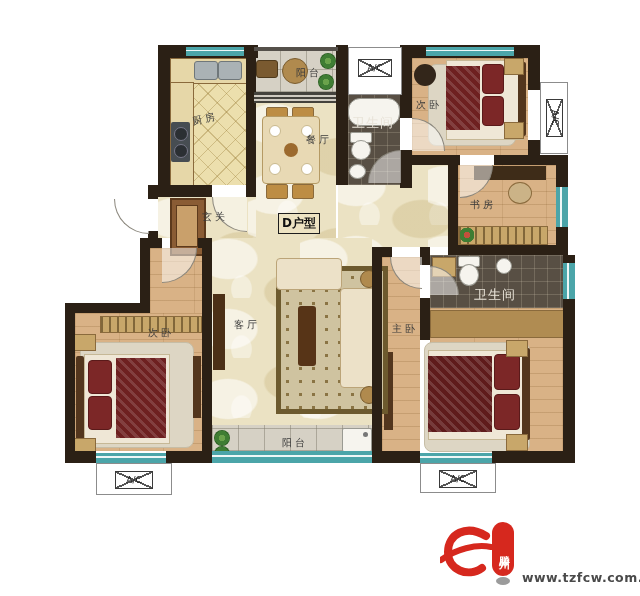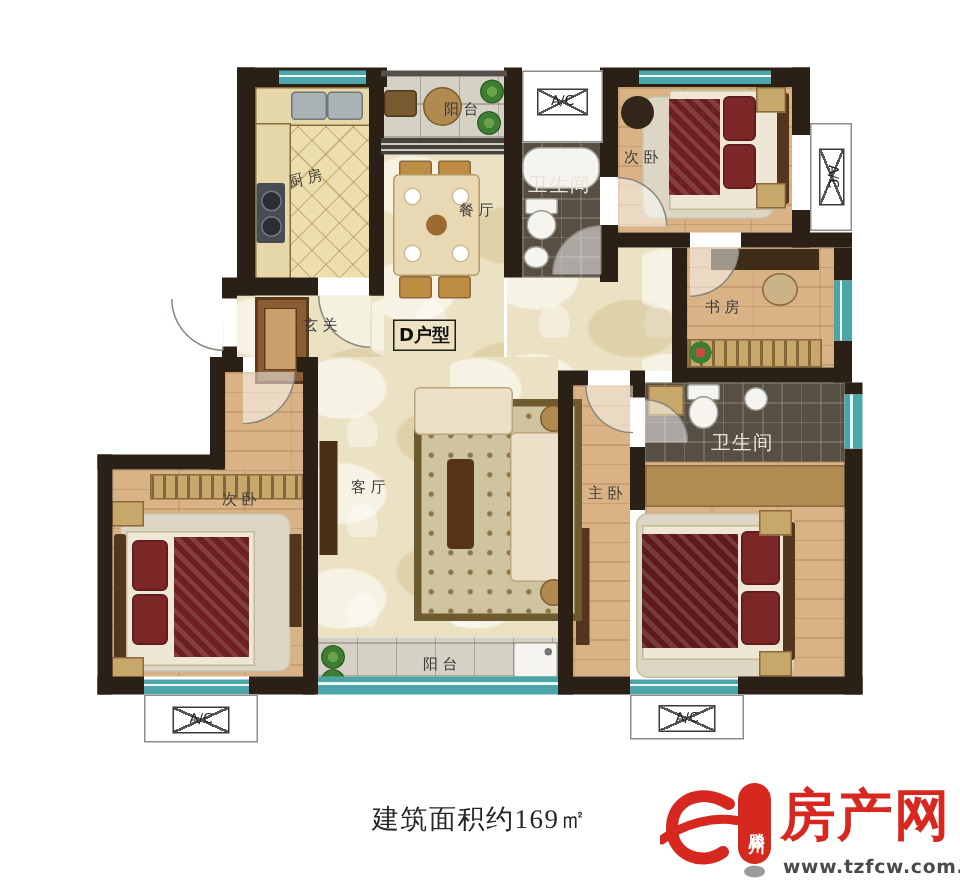--- a/index.html
+++ b/index.html
@@ -48,21 +48,21 @@
   .mattress{background:#efe7d6;border:1px solid #c6b896;}
   .blanket{background-color:#6e2020;background-image:repeating-linear-gradient(45deg, rgba(255,255,255,.14) 0 3px, transparent 3px 7px);}
   .pillow{background:#7c2727;border-radius:4px;border:1px solid #5a1a1a;}
   .rug{background:#ddd6c4;border:1px solid #c6bda6;border-radius:8px;}
   .plant{position:absolute;border-radius:50%;
     background:radial-gradient(circle at 50% 50%, #6aa24b 0 30%, #3f7d33 30% 62%, #2f6326 62% 78%, transparent 80%);}
   .stripes{background-image:repeating-linear-gradient(90deg, rgba(60,40,10,.5) 0 2px, transparent 2px 8px);}
   
   .lbl{position:absolute;font-size:10px;color:#3a3a3a;letter-spacing:3px;white-space:nowrap;}
   .lbl3{font-size:13px;letter-spacing:1px;}
-  .unitbox{position:absolute;left:262px;top:213px;width:40px;height:19px;border:1.5px solid #1d1d1d;
+  .unitbox{position:absolute;left:278px;top:213px;width:40px;height:19px;border:1.5px solid #1d1d1d;
     background:#ede3c2;display:flex;align-items:center;justify-content:center;
     font-size:12px;font-weight:bold;color:#111;}
   .caption{position:absolute;left:0;right:0;top:534px;text-align:center;
     font-family:"Liberation Serif","DejaVu Serif",serif;font-size:18px;color:#262626;letter-spacing:1px;}
   
   .logo{position:absolute;left:440px;top:520px;width:198px;height:72px;}
   .logo-capsule{position:absolute;left:52px;top:2px;width:22px;height:54px;background:#d6281e;border-radius:11px;
     display:flex;align-items:center;justify-content:center;color:#fff;font-weight:bold;font-size:11px;
     writing-mode:vertical-rl;letter-spacing:2px;}
   .logo-dot{position:absolute;left:56px;top:57px;width:14px;height:8px;background:#9b9b9b;border-radius:50%;}
@@ -262,26 +262,24 @@
   <div class="lbl" style="left:148px;top:326px;">次卧</div>
   <div class="lbl" style="left:234px;top:318px;">客厅</div>
   <div class="lbl" style="left:392px;top:322px;">主卧</div>
   <div class="lbl lbl3" style="left:474px;top:286px;color:#e8e3d8;">卫生间</div>
   <div class="lbl" style="left:282px;top:436px;">阳台</div>
 
   <div class="unitbox">
       <span>D户型</span>
     </div>
 
-  <div class="caption">建筑面积约169㎡</div>
 
   <div class="logo">
     <svg width="52" height="62" style="position:absolute;left:0;top:2px;" viewBox="0 0 52 62">
       <path d="M46 14 C26 2 8 12 8 30 C8 48 28 56 42 46" stroke="#d6281e" stroke-width="8" fill="none" stroke-linecap="round"></path>
       <path d="M1 38 C16 27 36 22 51 25" stroke="#d6281e" stroke-width="6" fill="none" stroke-linecap="round"></path>
     </svg>
     <div class="logo-capsule">滕州</div>
     <div class="logo-dot"></div>
-    <div class="logo-brand">房产网</div>
     <div class="logo-url">www.tzfcw.com.cn</div>
   </div>
 
 </div>
 
 </body></html>

